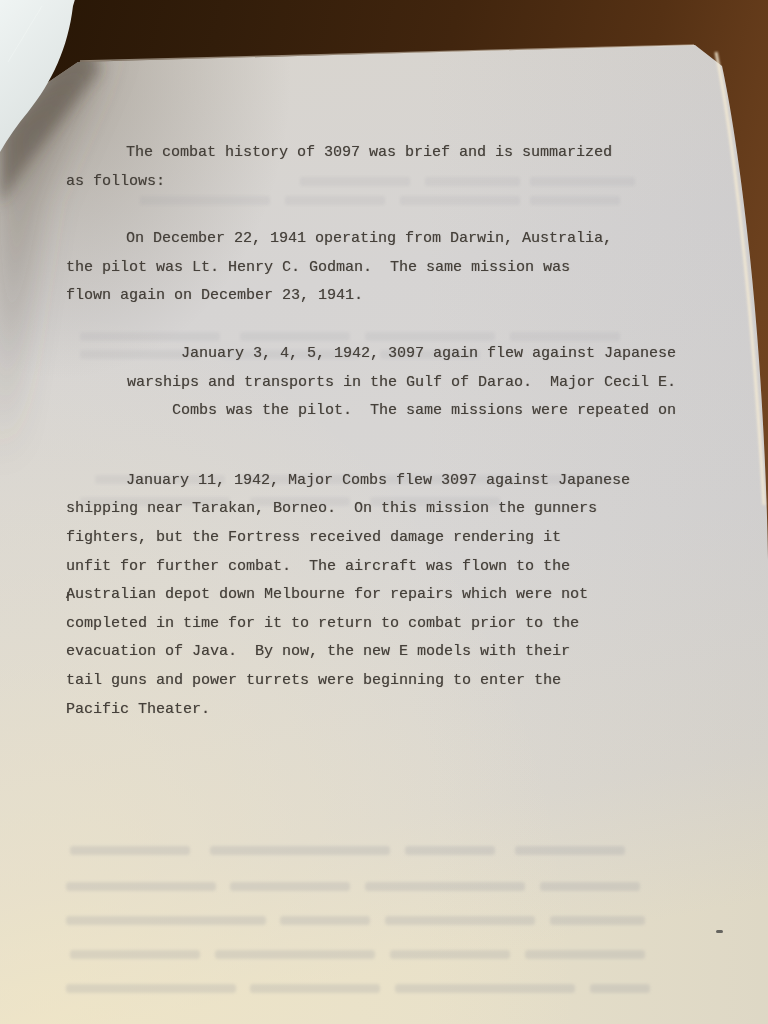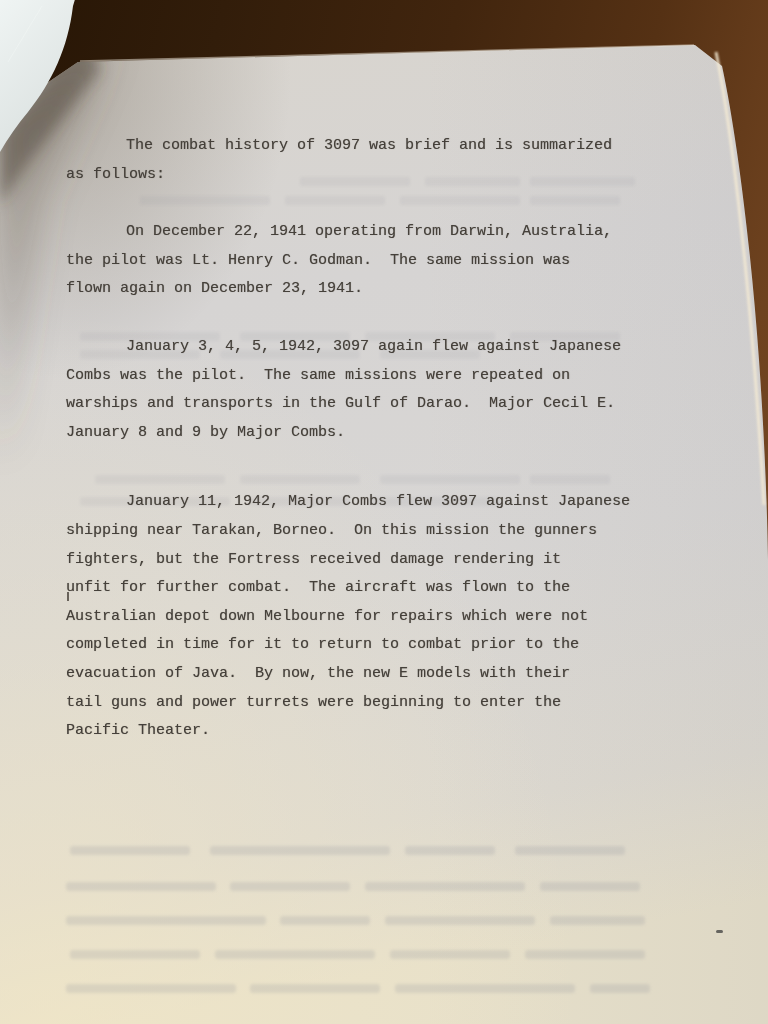--- a/index.html
+++ b/index.html
@@ -19,30 +19,30 @@
       #553114 65%, #6e421f 82%, #7d4c27 100%);
   }
   .scene {
     position: absolute;
     inset: 0;
     display: block;
   }
   .textlayer {
     position: absolute;
     left: 66px;
-    top: 132px;
+    top: 139px;
     width: 610px;
     font-family: "Liberation Mono", "DejaVu Sans Mono", monospace;
     font-size: 15px;
     line-height: 28.6px;
     color: #45403a;
     text-shadow: 0.3px 0.3px 0.7px rgba(62,56,48,0.5);
   }
   .para { margin: 0 0 29px 0; }
-  .para.gap-lg { margin-bottom: 41px; }
+  .para.gap-lg { margin-bottom: 41px; text-align: right; }
   .para:last-child { margin-bottom: 10px; }
   .line { white-space: pre; }
   .line.first { padding-left: 60px; }
 </style>
 </head>
 <body>
 
 <div class="photo">
 
   <svg class="scene" width="768" height="1024" viewBox="0 0 768 1024" xmlns="http://www.w3.org/2000/svg">
@@ -163,23 +163,22 @@
     </div>
 
     <div class="para">
       <div class="line first">On December 22, 1941 operating from Darwin, Australia,</div>
       <div class="line">the pilot was Lt. Henry C. Godman.  The same mission was</div>
       <div class="line">flown again on December 23, 1941.</div>
     </div>
 
     <div class="para gap-lg">
       <div class="line first">January 3, 4, 5, 1942, 3097 again flew against Japanese</div>
+      <div class="line">warships and transports in the Gulf of Darao.  Major Cecil E.</div>
       <div class="line">Combs was the pilot.  The same missions were repeated on</div>
-      <div class="line">warships and transports in the Gulf of Darao.  Major Cecil E.</div>
-      <div class="line">January 8 and 9 by Major Combs.</div>
     </div>
 
     <div class="para">
       <div class="line first">January 11, 1942, Major Combs flew 3097 against Japanese</div>
       <div class="line">shipping near Tarakan, Borneo.  On this mission the gunners</div>
       <div class="line">fighters, but the Fortress received damage rendering it</div>
       <div class="line">unfit for further combat.  The aircraft was flown to the</div>
       <div class="line">Australian depot down Melbourne for repairs which were not</div>
       <div class="line">completed in time for it to return to combat prior to the</div>
       <div class="line">evacuation of Java.  By now, the new E models with their</div>

